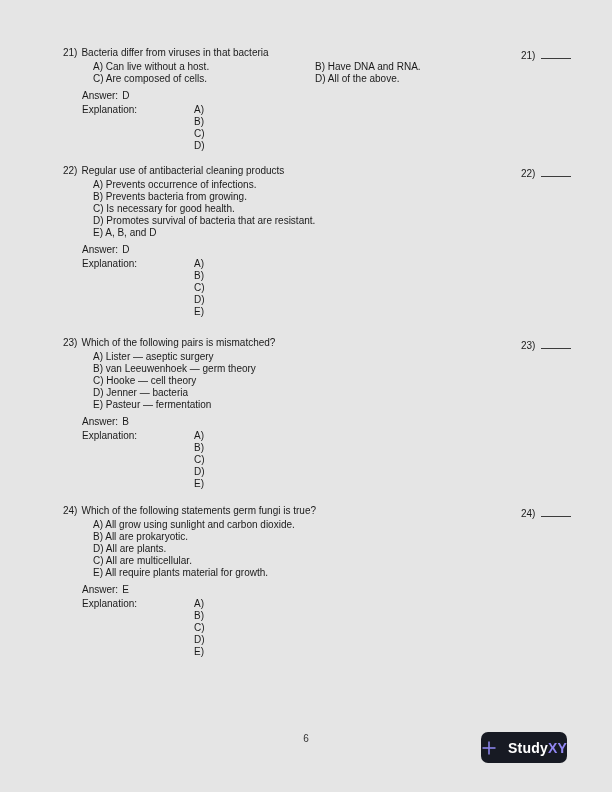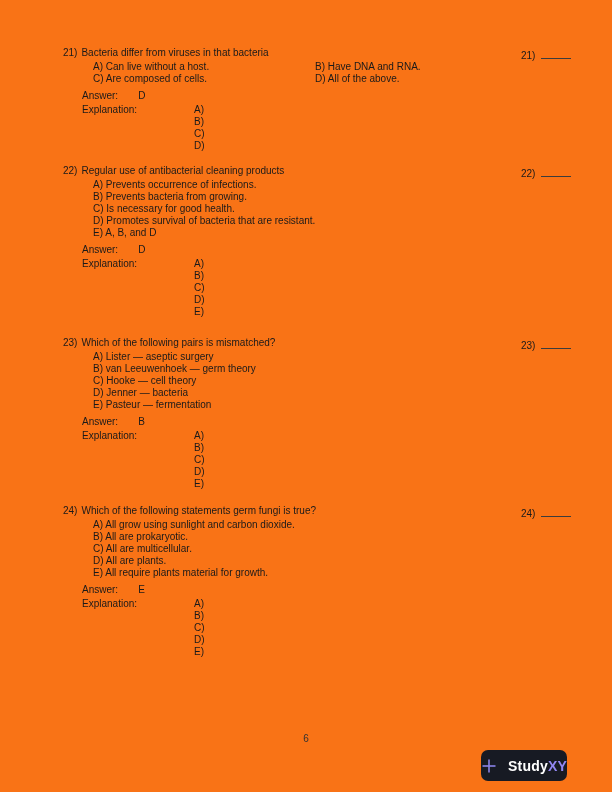--- a/index.html
+++ b/index.html
@@ -1,55 +1,55 @@
 <!DOCTYPE html>
 <html><head>
 <meta charset="utf-8">
 <style>
   html, body { margin: 0; padding: 0; background: #ffffff; }
   .page {
     position: relative;
     width: 612px;
     height: 792px;
-    background: #f97316;
+    background: #e5e5e5;
     font-family: "Liberation Sans", sans-serif;
     font-size: 10px;
     line-height: 12px;
     color: #1a1a1a;
     overflow: hidden;
   }
   .q { position: absolute; left: 0; width: 500px; }
   .q-header { margin-left: 63px; }
   .q-num { margin-right: 4px; }
   .opts { margin-left: 93px; margin-top: 2px; }
   .opts div { line-height: 12px; }
   .opts.twocol { display: grid; grid-template-columns: 222px 1fr; }
   .answer-row { margin-left: 82px; margin-top: 5px; }
-  .ans-label { margin-right: 20px; }
+  .ans-label { margin-right: 4px; }
   .expl-row { margin-left: 82px; margin-top: 2px; display: flex; gap: 44px; }
   .expl-label { width: 68px; flex: 0 0 68px; }
   .letters div { line-height: 12px; }
   .q-right { position: absolute; left: 521px; white-space: nowrap; }
   .blank {
     display: inline-block;
     width: 30px;
     height: 11px;
     border-bottom: 1.3px solid #3c3c3c;
     margin-left: 6px;
   }
   .footer-num {
     position: absolute;
     top: 733px; left: 0;
     width: 612px;
     text-align: center;
     color: #333;
   }
   .logo {
     position: absolute;
-    left: 481px; top: 750px;
+    left: 481px; top: 732px;
     width: 86px; height: 31px;
     border-radius: 7px;
     display: flex;
     align-items: center;
     justify-content: center;
     gap: 11px;
   }
   .logo-plus { display: flex; align-items: center; }
   .logo-text { font-size: 14px; font-weight: bold; color: #ffffff; letter-spacing: 0.2px; }
   .logo-text .xy { }
@@ -144,22 +144,22 @@
     <span>23)</span><span class="blank"></span>
   </div>
 
   <div class="q" style="top:505px">
     <div class="q-header">
       <span class="q-num">24)</span><span>Which of the following statements germ fungi is true?</span>
     </div>
     <div class="opts">
       <div>A) All grow using sunlight and carbon dioxide.</div>
       <div>B) All are prokaryotic.</div>
+      <div>D) All are plants.</div>
       <div>C) All are multicellular.</div>
-      <div>D) All are plants.</div>
       <div>E) All require plants material for growth.</div>
     </div>
     <div class="answer-row">
       <span class="ans-label">Answer:</span><span>E</span>
     </div>
     <div class="expl-row">
       <span class="expl-label">Explanation:</span>
       <div class="letters">
         <div>A)</div>
         <div>B)</div>

